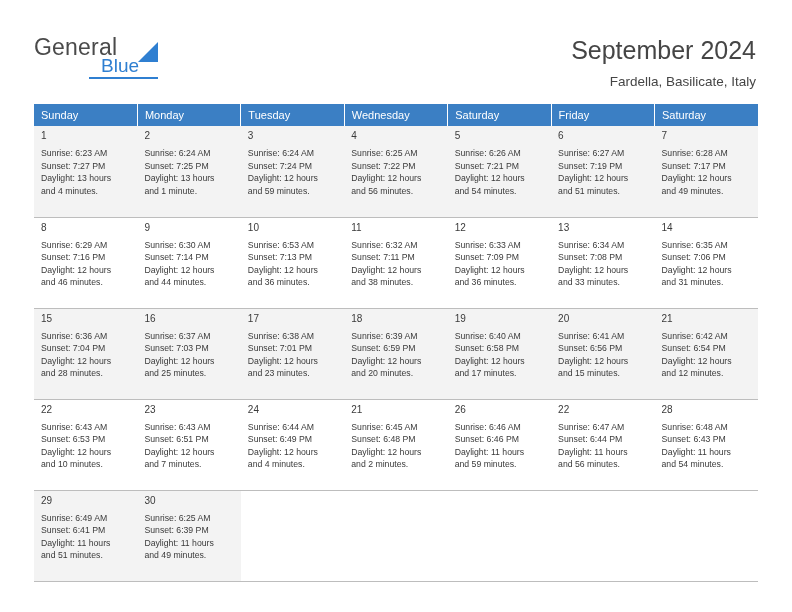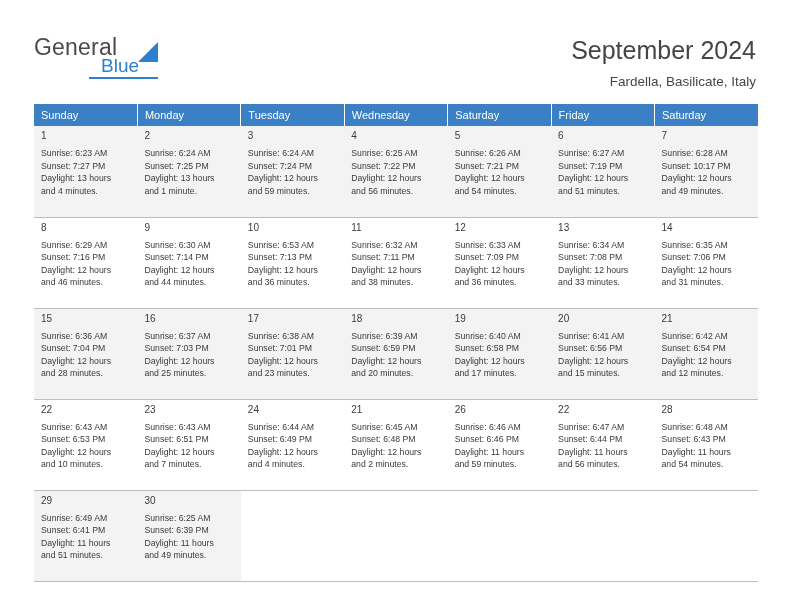--- a/index.html
+++ b/index.html
@@ -177,21 +177,21 @@
           <td>
             <span class="daynum">6</span>
             <span class="info-line">Sunrise: 6:27 AM</span>
             <span class="info-line">Sunset: 7:19 PM</span>
             <span class="info-line">Daylight: 12 hours</span>
             <span class="info-line">and 51 minutes.</span>
           </td>
           <td>
             <span class="daynum">7</span>
             <span class="info-line">Sunrise: 6:28 AM</span>
-            <span class="info-line">Sunset: 10:17 PM</span>
+            <span class="info-line">Sunset: 7:17 PM</span>
             <span class="info-line">Daylight: 12 hours</span>
             <span class="info-line">and 49 minutes.</span>
           </td>
         </tr>
         <tr class="plain">
           <td>
             <span class="daynum">8</span>
             <span class="info-line">Sunrise: 6:29 AM</span>
             <span class="info-line">Sunset: 7:16 PM</span>
             <span class="info-line">Daylight: 12 hours</span>

